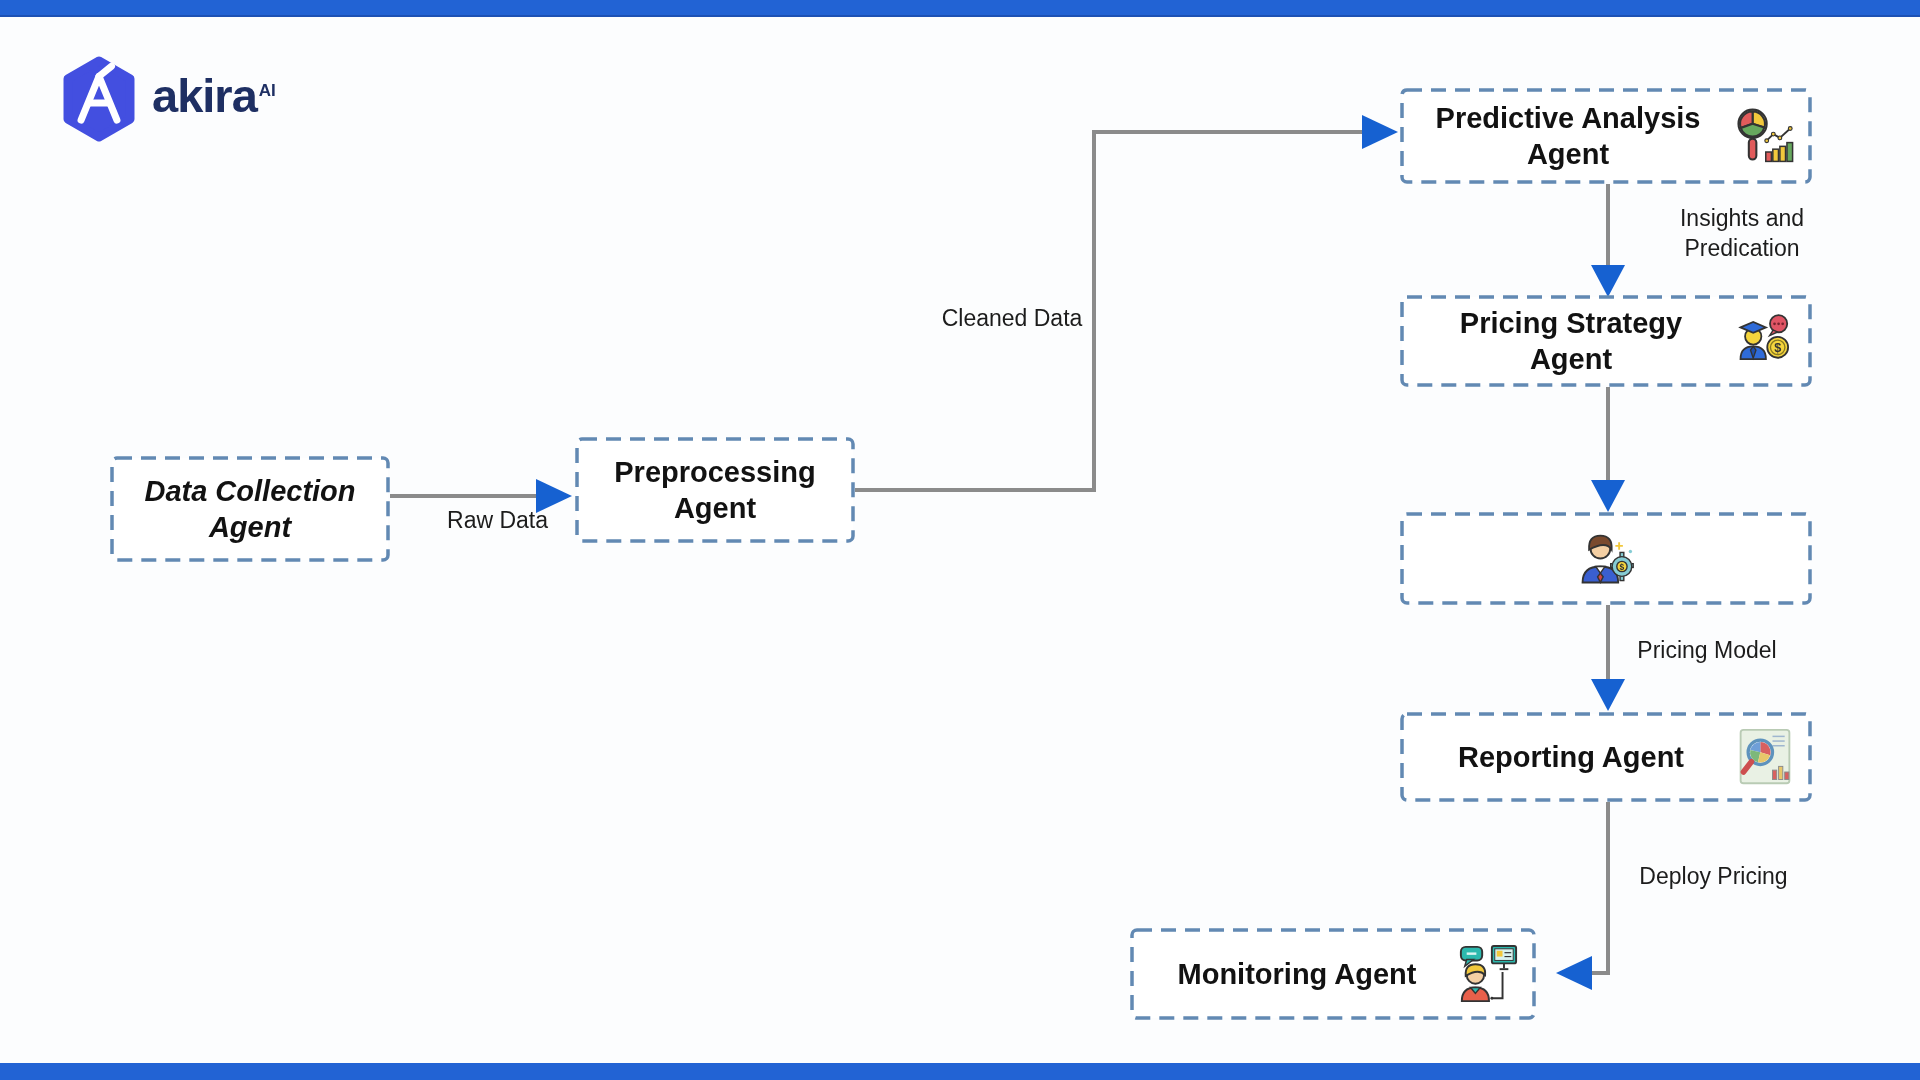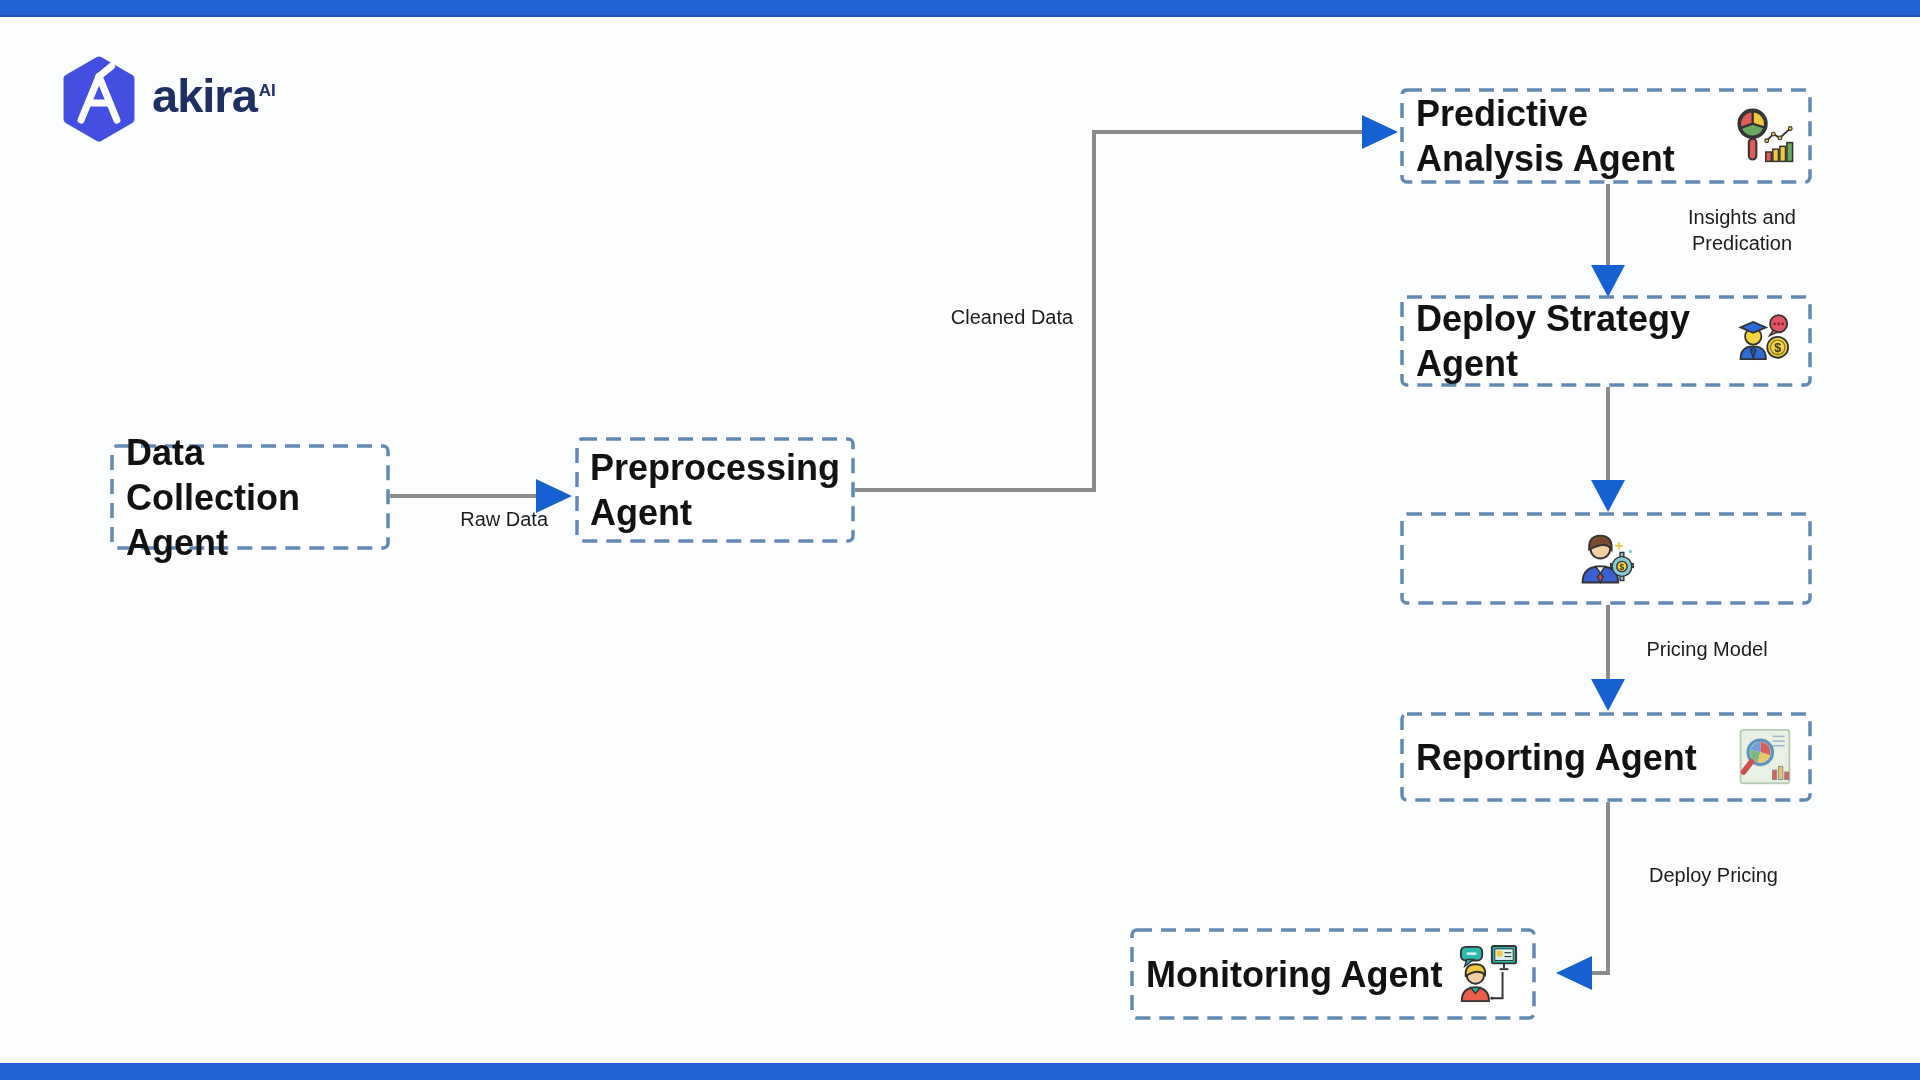--- a/index.html
+++ b/index.html
@@ -15,25 +15,25 @@
   .bar.bottom{top:1063px;height:17px;}
   .logo{position:absolute;left:60px;top:56px;display:flex;align-items:flex-start;}
   .logo-text{margin-left:14px;margin-top:16px;font-weight:800;font-size:47px;
     letter-spacing:-1px;color:var(--brand-navy);line-height:1;}
   .logo-sup{font-size:17px;font-weight:800;position:relative;top:-16px;margin-left:2px;letter-spacing:0;}
   .connectors{position:absolute;left:0;top:0;width:1920px;height:1080px;}
   .node{position:absolute;z-index:2;}
   .node-border{position:absolute;left:0;top:0;}
   .node-inner{position:absolute;left:0;top:0;right:0;bottom:0;display:flex;
     align-items:center;justify-content:center;gap:8px;padding:0 16px;}
-  .node-label{font-size:36px;font-weight:bold;color:var(--node-text);
-    line-height:1.25;}
+  .node-label{font-size:29px;font-weight:bold;color:var(--node-text);
+    text-align:center;line-height:1.25;}
   .node-label.grow{flex:1;}
   .node-icon{flex:none;}
-  .edge-label{position:absolute;z-index:3;font-size:20px;color:var(--label-text);
+  .edge-label{position:absolute;z-index:3;font-size:23px;color:var(--label-text);
     text-align:center;line-height:1.3;}
 </style>
 </head>
 <body>
 
 <div class="canvas">
 
   <div class="bar top"></div>
   <div class="bar bottom"></div>
 
@@ -67,21 +67,21 @@
       <polygon points="1592,956 1592,990 1556,973"></polygon>
     </g>
   </svg>
 
   <div class="edge-label" style="left:398px;top:506px;width:150px;text-align:right;">Raw Data</div>
   <div class="edge-label" style="left:912px;top:304px;width:200px;">Cleaned Data</div>
   <div class="edge-label" style="left:1652px;top:204px;width:180px;">Insights and Predication</div>
   <div class="edge-label" style="left:1622px;top:636px;width:170px;">Pricing Model</div>
   <div class="edge-label" style="left:1626px;top:862px;width:175px;">Deploy Pricing</div>
 
-  <div class="node" style="left:110px;top:444px;width:280px;height:106px;">
+  <div class="node" style="left:110px;top:456px;width:280px;height:106px;font-style:italic;">
     <svg class="node-border" width="280" height="106">
       <rect x="2" y="2" width="276" height="102" rx="5" fill="#ffffff" stroke="var(--dash-border)" stroke-width="3.5" stroke-dasharray="15 9"></rect>
     </svg>
     <div class="node-inner">
         <span class="node-label">Data Collection Agent</span>
       </div>
   </div>
 
   <div class="node" style="left:575px;top:437px;width:280px;height:106px;">
     <svg class="node-border" width="280" height="106">
@@ -121,21 +121,21 @@
         </g>
       </svg>
     </div>
   </div>
 
   <div class="node" style="left:1400px;top:295px;width:412px;height:92px;">
     <svg class="node-border" width="412" height="92">
       <rect x="2" y="2" width="408" height="88" rx="5" fill="#ffffff" stroke="var(--dash-border)" stroke-width="3.5" stroke-dasharray="15 9"></rect>
     </svg>
     <div class="node-inner">
-      <span class="node-label grow">Deploy Strategy Agent</span>
+      <span class="node-label grow">Pricing Strategy Agent</span>
       <svg class="node-icon" width="62" height="58" viewBox="0 0 64 64">
         <circle cx="47" cy="13" r="9.5" fill="#e05565" stroke="#333" stroke-width="2"></circle>
         <polygon points="41,20 37,26 46,22" fill="#e05565" stroke="#333" stroke-width="1.5"></polygon>
         <g fill="#7a2430">
             <circle cx="42.5" cy="13" r="1.5"></circle>
             <circle cx="47" cy="13" r="1.5"></circle>
             <circle cx="51.5" cy="13" r="1.5"></circle>
           </g>
         <circle cx="19" cy="27" r="9" fill="#f5d53d" stroke="#333" stroke-width="2"></circle>
         <polygon points="5,17 19,11 33,17 19,23" fill="#2f6bd8" stroke="#333" stroke-width="2"></polygon>

